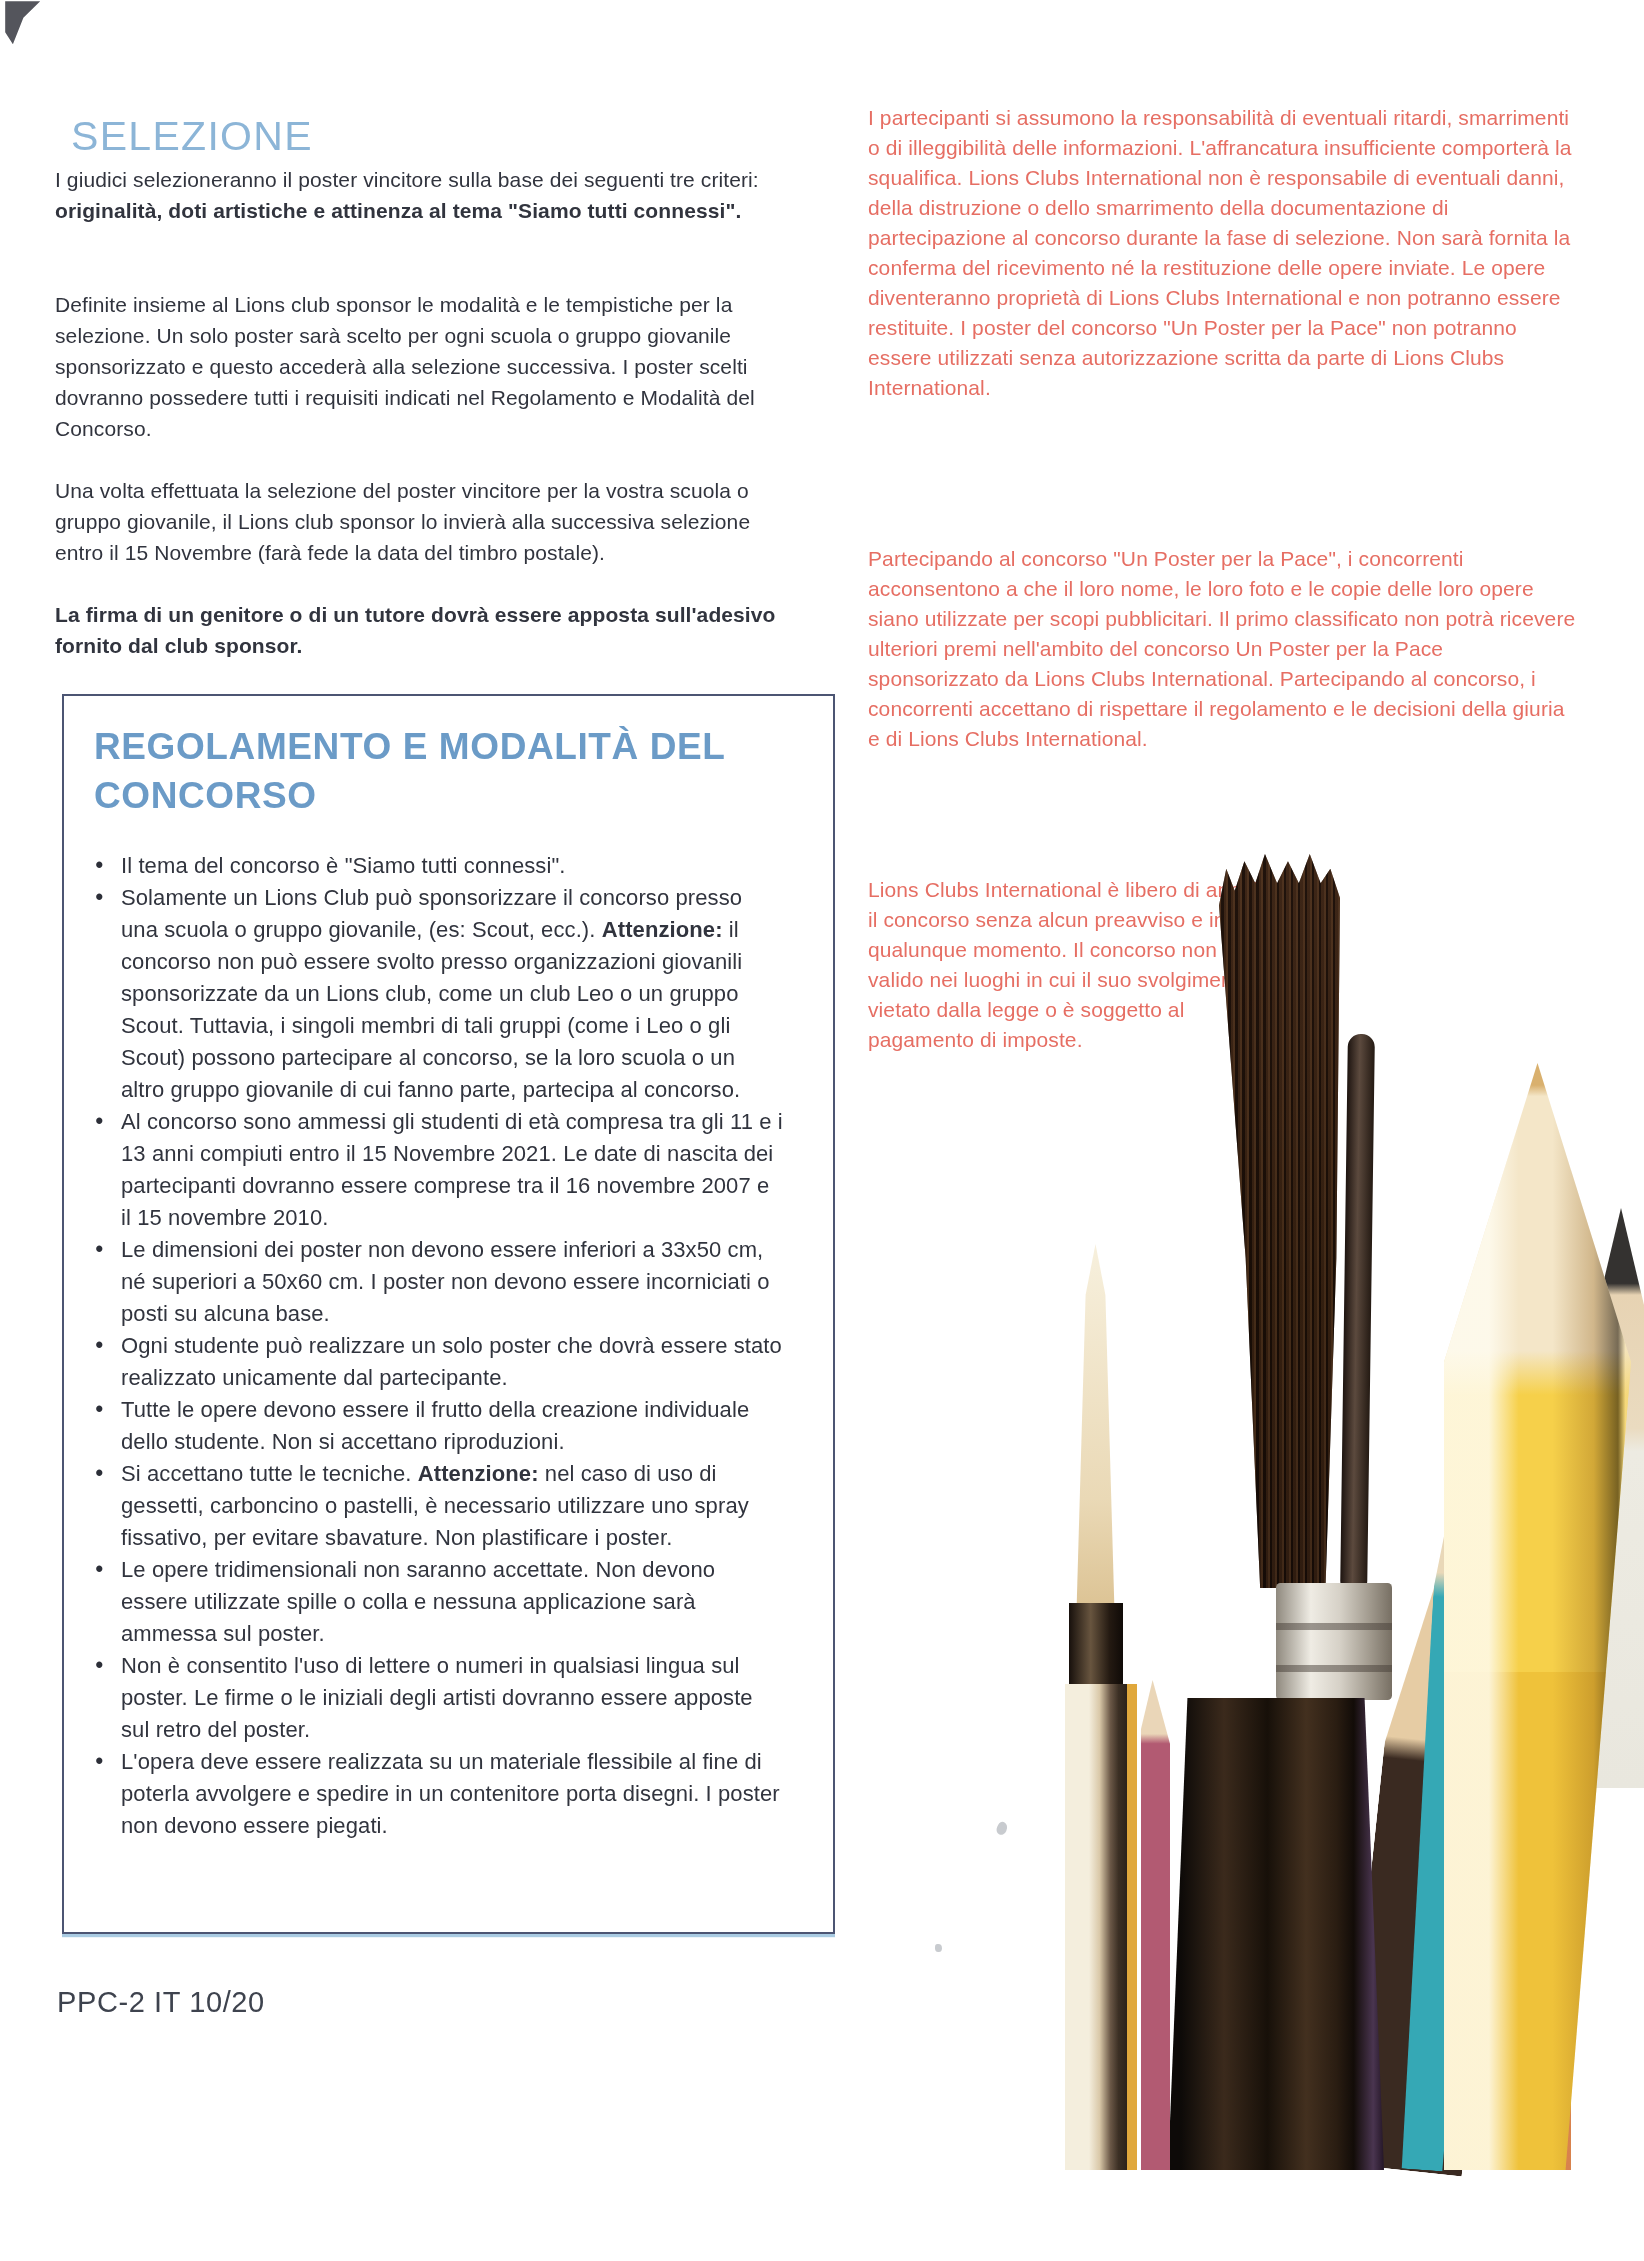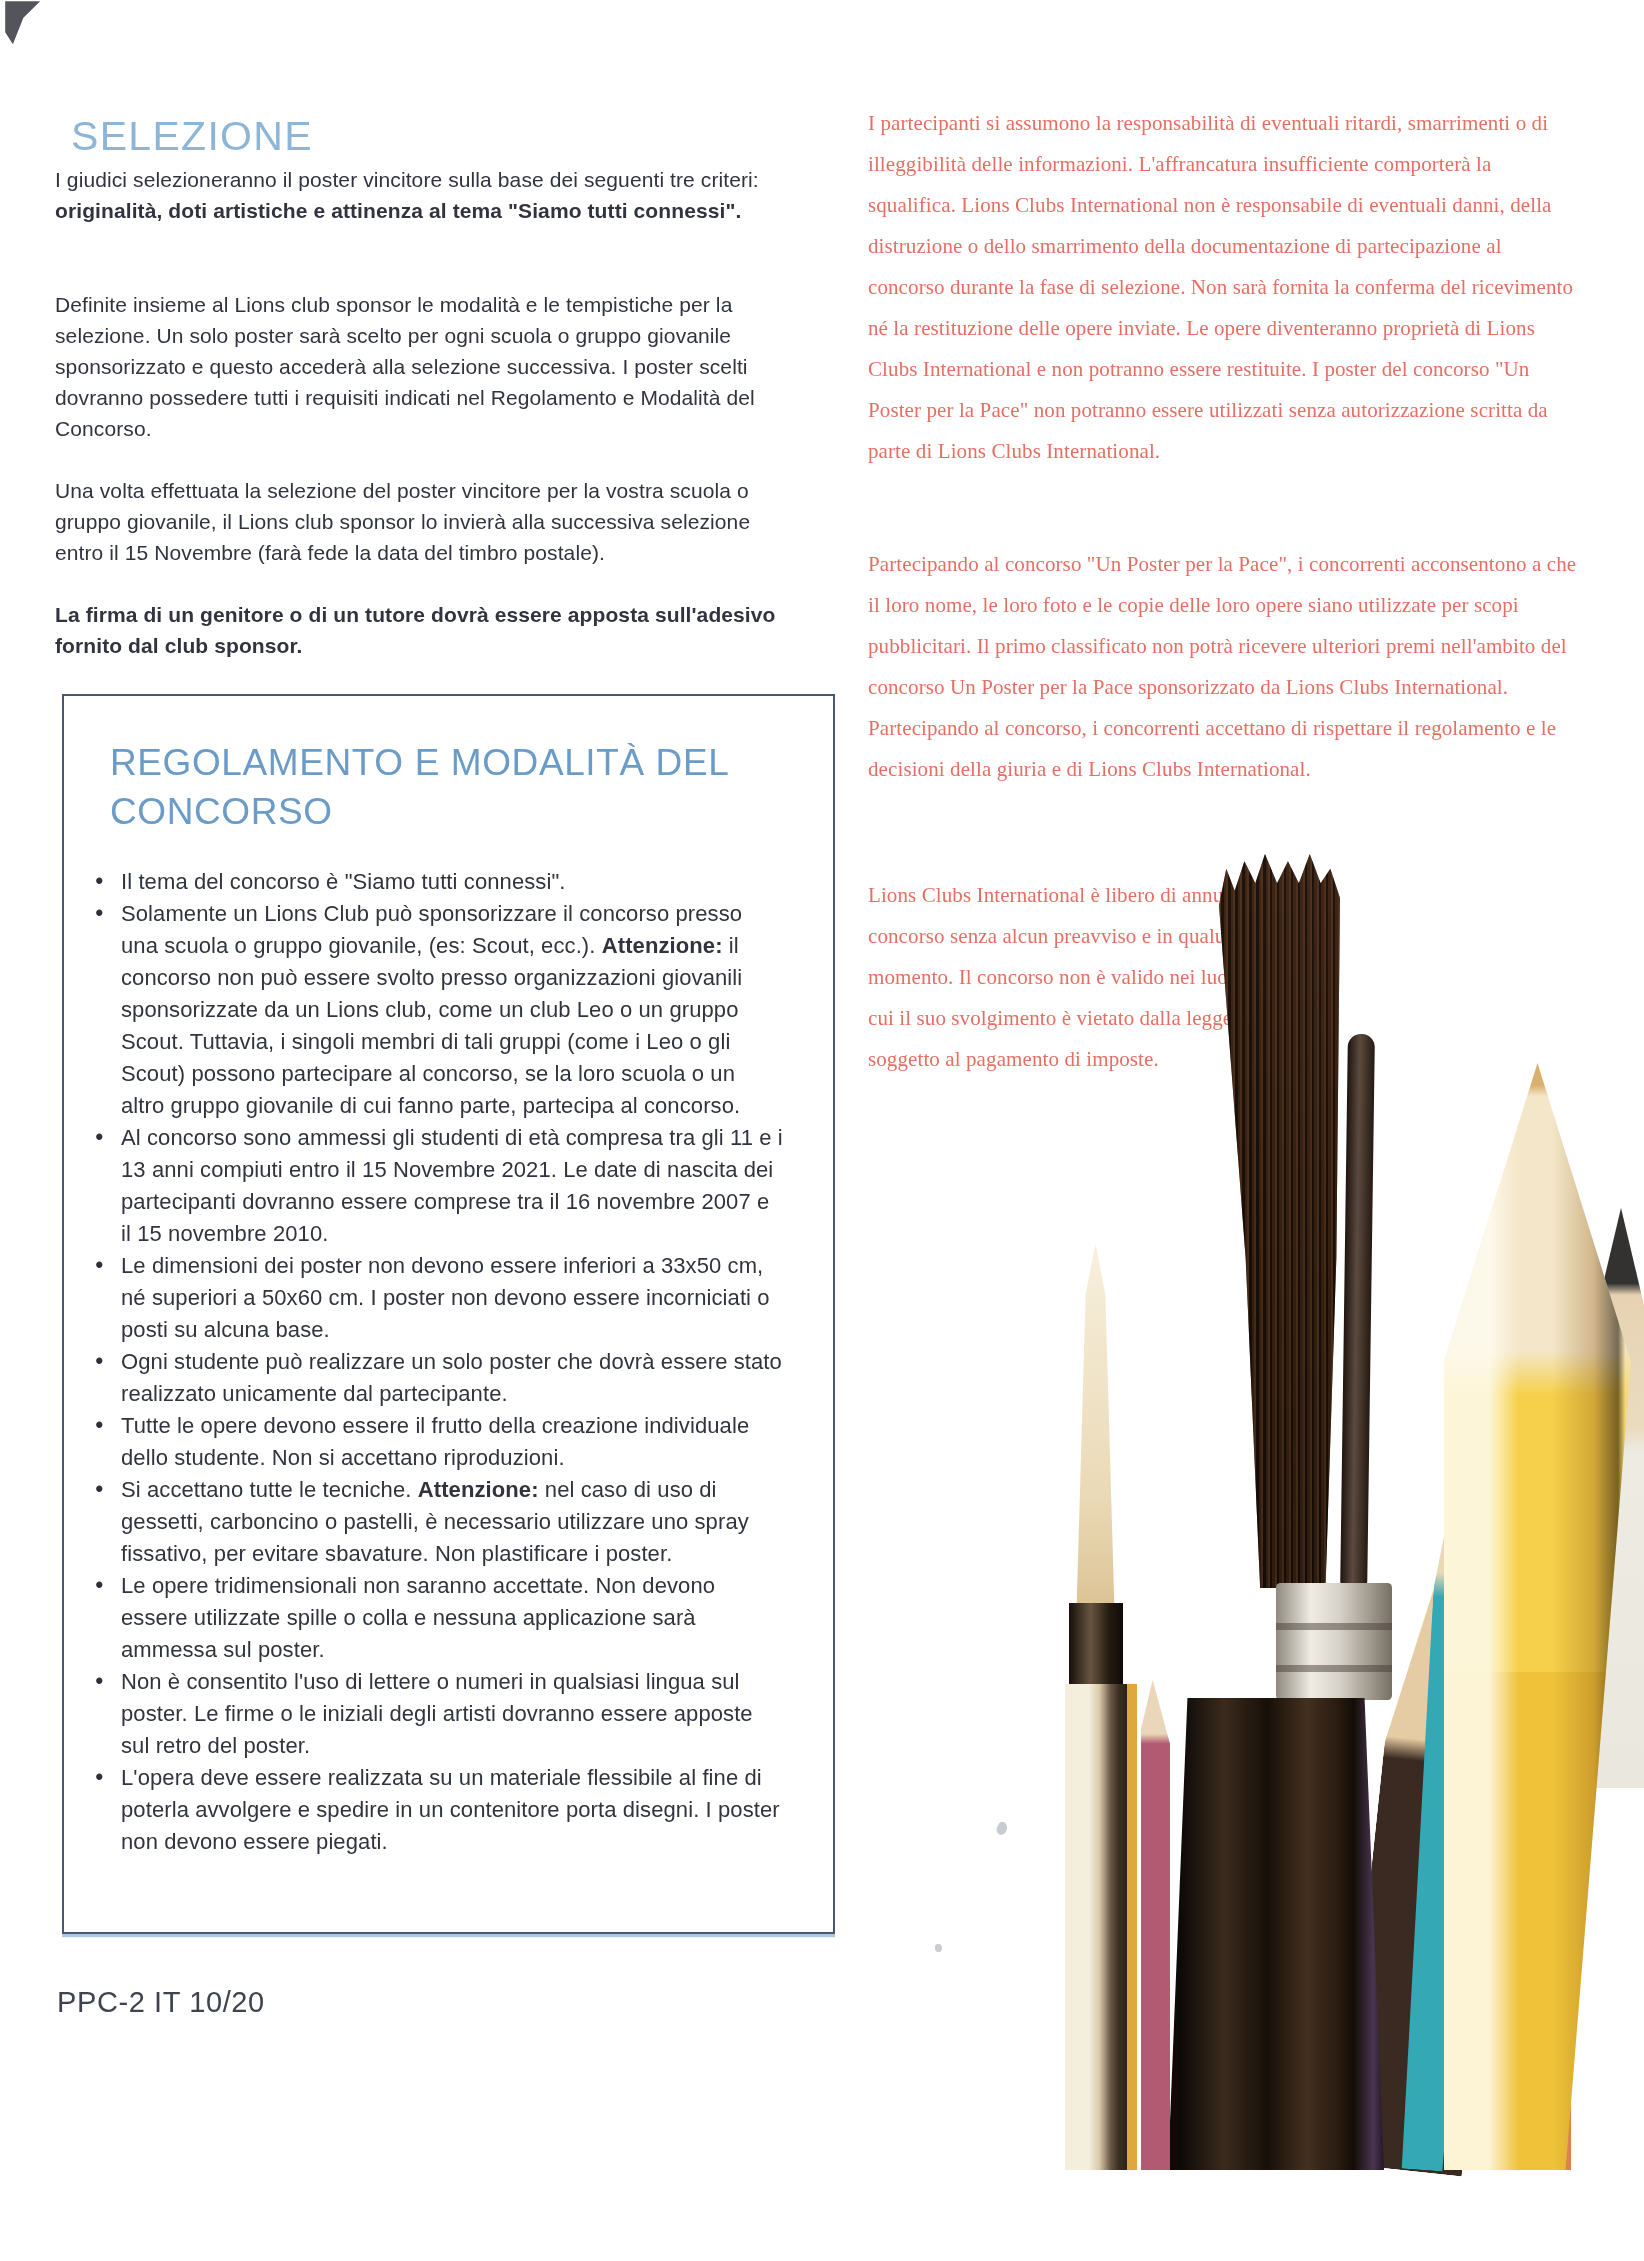--- a/index.html
+++ b/index.html
@@ -38,37 +38,37 @@
   
   .rules-box{
     position:absolute;left:62px;top:694px;width:773px;min-height:1240px;
     box-sizing:border-box;
     border:2.6px solid #4c5573;
     box-shadow:0 3.2px 0 0 #a9cbe2;
     padding:26px 27px 19.3px 30px;
     background:#fff;
   }
   .rules-box h2{
-    margin:16px;width:683px;
-    font-size:37px;line-height:49px;font-weight:400;letter-spacing:0.6px;
+    margin:0;width:683px;
+    font-size:37px;line-height:49px;font-weight:700;letter-spacing:0.6px;
     color:#6b9bc7;
   }
   .rules-intro{margin:24.5px 0 0 0;width:699px;
     font-size:21px;line-height:31px;}
   .rules-list{margin:30px 0 0 0;padding:0;list-style:none;width:689px;}
   .rules-list li{position:relative;padding-left:27px;
     font-size:22px;line-height:32px;letter-spacing:0.1px;}
   .rules-list li::before{content:"\2022";position:absolute;left:1.3px;top:-0.6px;font-size:23px;color:#2c2f38;}
 
   .form-code{position:absolute;left:57px;top:1986px;margin:0;
     font-size:29px;letter-spacing:0.6px;color:#3e434e;}
 
   
   .rp{position:absolute;margin:0;color:#e66e63;
-    font-size:21px;line-height:41px;letter-spacing:0.1px;font-family:Liberation Serif, serif;}
+    font-size:21px;line-height:30px;letter-spacing:0.1px;}
   #rp0{left:868px;top:103px;width:709px;}
   #rp1{left:868px;top:544px;width:709px;}
   #rp2{left:868px;top:875px;width:425px;}
 
   
   .photo{position:absolute;left:1057px;top:796px;width:588px;height:1374px;margin:0;padding:0;}
   .photo div{position:absolute;}
 
   .pc-gray{left:509px;top:412px;width:110px;height:580px;
     background:linear-gradient(180deg,#343230 0%,#343230 13%,#e7d3b3 15%,#eadbc0 38%,#edebe2 42%,#e9e7de 100%);

